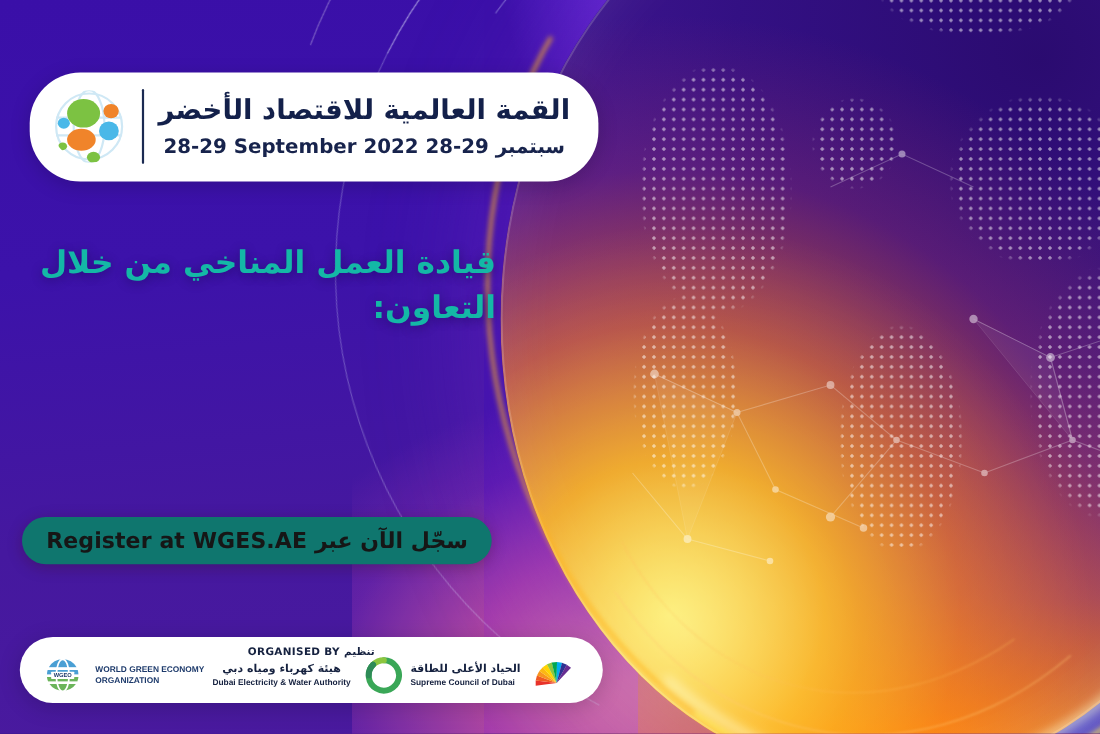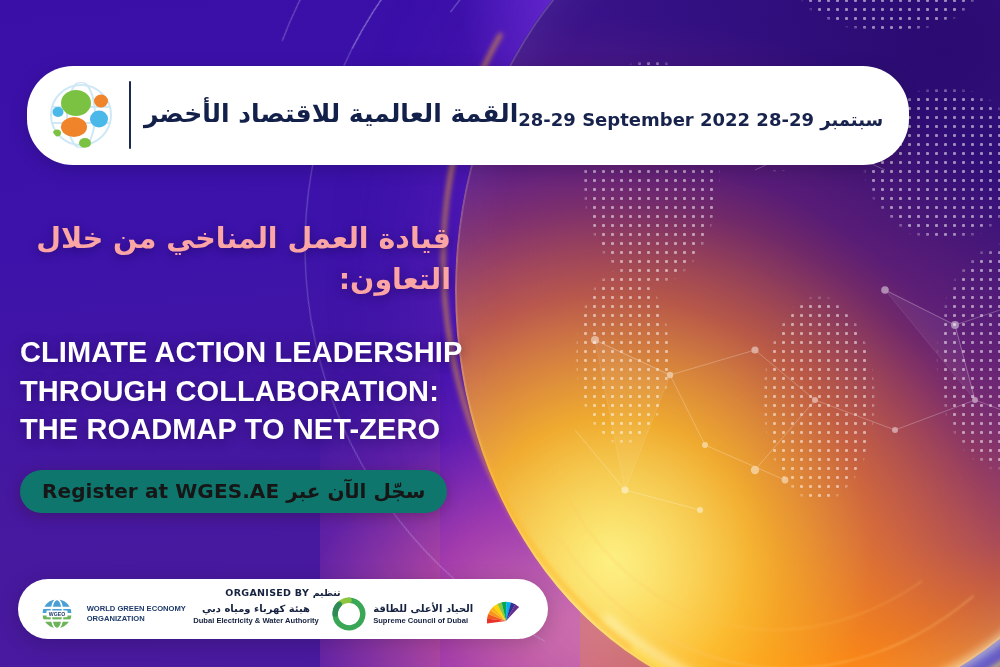--- a/index.html
+++ b/index.html
@@ -143,40 +143,40 @@
     position:absolute; left: 27px; top: 66px;
     background: #ffffff;
     border-radius: 46px;
     padding: 11px 26px 12px 16px;
     display:flex; align-items:center;
     box-shadow: 0 4px 18px rgba(0,0,0,0.18);
     z-index: 6;
   }
   .logo-mark { width: 76px; height:76px; flex:none; position:relative; }
   .logo-divider { width:2px; align-self:stretch; background:#1b2a52; margin: 4px 13px 4px 10px; border-radius:2px; }
-  .logo-texts { display:flex; flex-direction:row; }
+  .logo-texts { display:flex; flex-direction:column; }
   .logo-ar {
     font-size: 25px; font-weight: 700; color:#13204a; direction: rtl;
     letter-spacing: -0.2px; line-height: 1.15; white-space: nowrap;
     font-family: "DejaVu Sans", "Liberation Sans", sans-serif;
   }
   .logo-en {
     font-size: 17.5px; font-weight: 800; color:#7cc242; letter-spacing: 1.35px;
     line-height: 1.25; white-space: nowrap; margin-top: 1px;
   }
   .logo-date {
     margin-top: 9px; font-size: 18px; color:#17234c; font-weight: 600;
     text-align: center; white-space: nowrap;
     font-family: "DejaVu Sans", "Liberation Sans", sans-serif;
   }
 
   
   .headline-ar {
     position:absolute; left: 0; top: 218px; width: 465px;
-    direction: rtl; text-align: right; color:#fca5a5;
+    direction: rtl; text-align: right; color:#14b8a6;
     font-size: 28.5px; font-weight: 700; line-height: 1.45;
     padding-right: 14px;
     font-family: "DejaVu Sans", "Liberation Sans", sans-serif;
     text-shadow: 0 2px 10px rgba(20,0,60,0.45);
     z-index: 6;
   }
   .headline-en {
     position:absolute; left: 20px; top: 333px; width: 470px;
     color:#ffffff; font-size: 29px; font-weight: 800; line-height: 1.33;
     letter-spacing: 0.1px;
@@ -319,25 +319,20 @@
     <div class="logo-texts">
       <div class="logo-ar">القمة العالمية للاقتصاد الأخضر</div>
       <div class="logo-date">28-29 September 2022 سبتمبر 29-28</div>
     </div>
   </div>
 
   <div class="headline-ar">
     <div>قيادة العمل المناخي من خلال التعاون:</div>
   </div>
 
-  <div class="headline-en">
-    <div>CLIMATE ACTION LEADERSHIP</div>
-    <div>THROUGH COLLABORATION:</div>
-    <div>THE ROADMAP TO NET-ZERO</div>
-  </div>
 
   <button class="cta">Register at WGES.AE سجّل الآن عبر</button>
 
   <div class="footer">
     <div class="organised-by">ORGANISED BY تنظيم</div>
 
     <div class="sponsor">
       <svg class="icon" width="34" height="34" viewBox="0 0 34 34" aria-hidden="true">
         <circle cx="17" cy="17" r="15.5" fill="#ffffff"></circle>
         <g>

